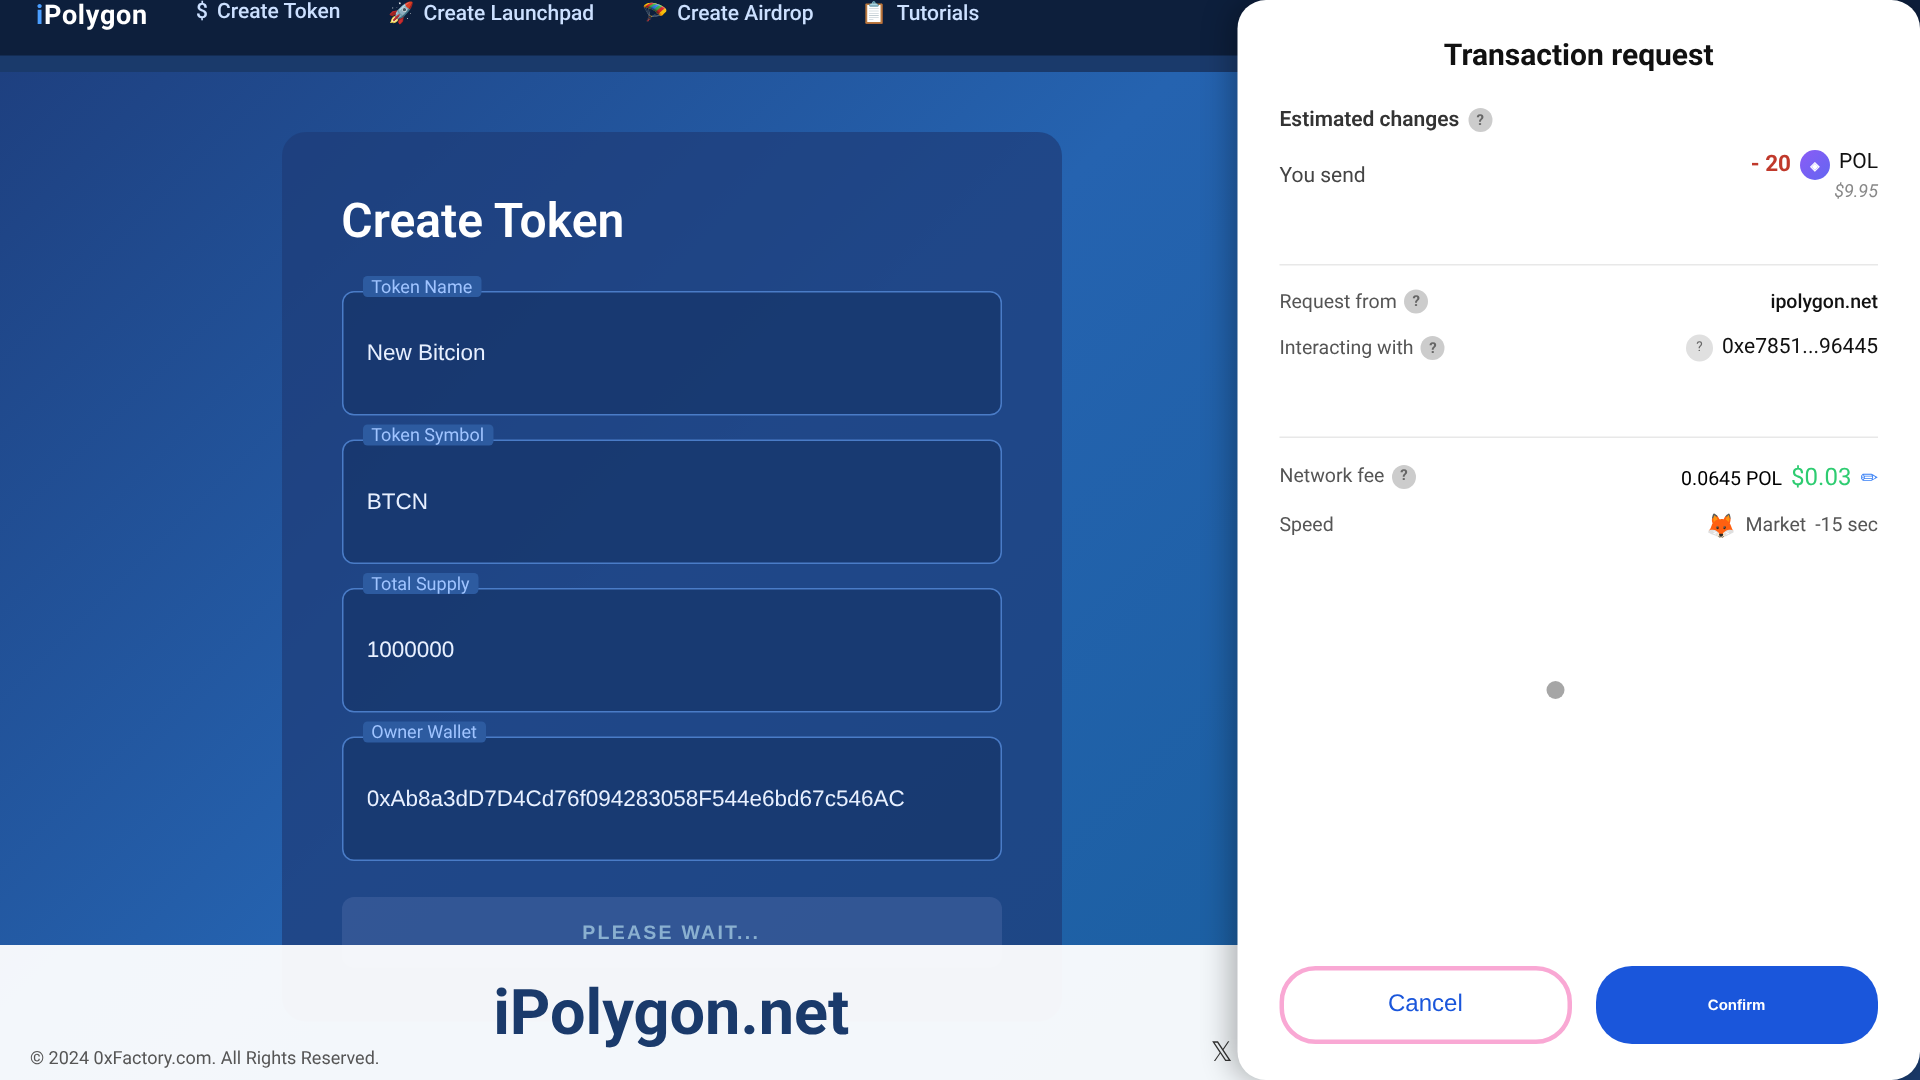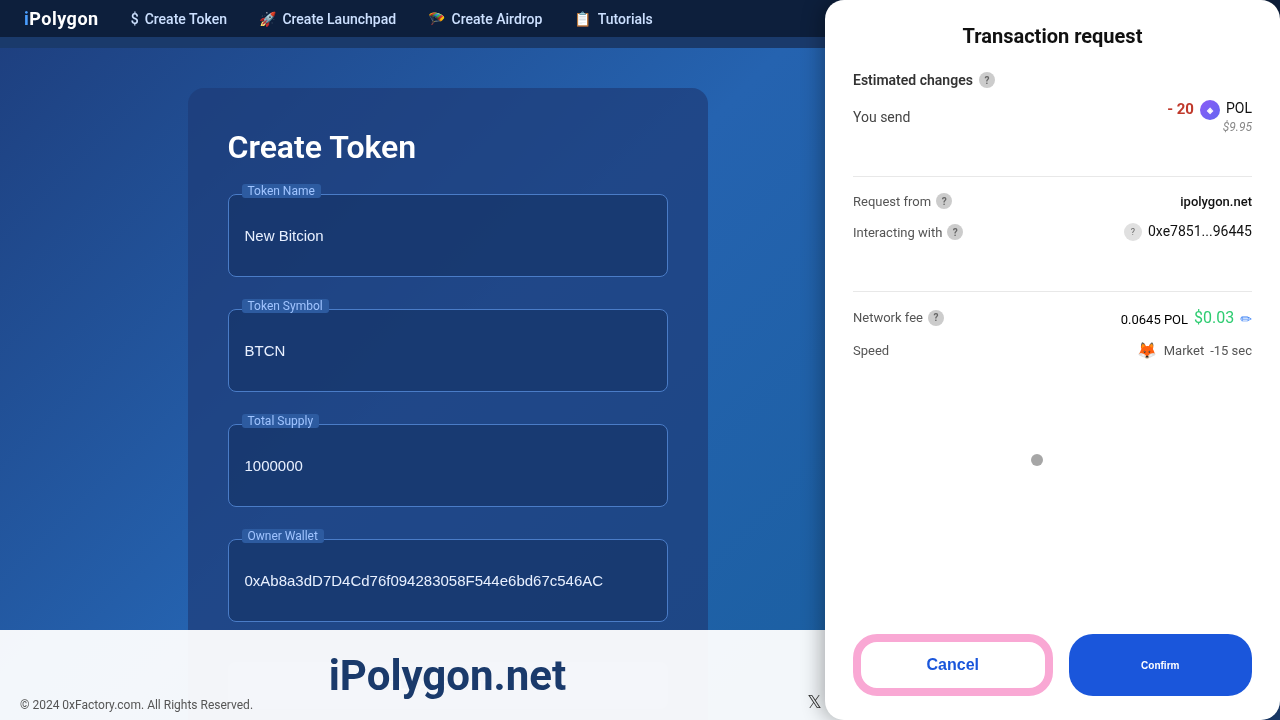--- a/index.html
+++ b/index.html
@@ -9,21 +9,21 @@
       width: 1280px;
       height: 720px;
       overflow: hidden;
       position: relative;
     }
 
     
     .navbar {
       background: #0d1f3c;
       display: flex;
-      align-items: center;
+      align-items: flex-start;
       padding: 0 24px;
       height: 37px;
       gap: 32px;
     }
     .navbar-logo {
       font-weight: 700;
       font-size: 18px;
       color: #4a9eff;
       letter-spacing: 0.5px;
     }
@@ -62,21 +62,21 @@
       width: 520px;
     }
     .create-token-title {
       font-size: 32px;
       font-weight: 600;
       color: #fff;
       margin-bottom: 28px;
     }
     .field-group {
       position: relative;
-      margin-bottom: 32px;
+      margin-bottom: 16px;
     }
     .field-label {
       position: absolute;
       top: -10px;
       left: 14px;
       background: #2d5ba0;
       color: #a0c4ff;
       font-size: 12px;
       padding: 0 6px;
       border-radius: 3px;
@@ -289,25 +289,25 @@
     
     .tx-buttons {
       display: flex;
       gap: 16px;
       margin-top: auto;
     }
     .btn-cancel {
       flex: 1;
       padding: 14px;
       border-radius: 24px;
-      border: 8px solid #f9a8d4;
+      border: 3px solid #f9a8d4;
       background: #fff;
       color: #1a56db;
       font-size: 16px;
-      font-weight: 700;
+      font-weight: 400;
       cursor: pointer;
     }
     .btn-confirm {
       flex: 1;
       padding: 14px;
       border-radius: 24px;
       border: none;
       background: #1a56db;
       color: #fff;
       font-size: 10px;

